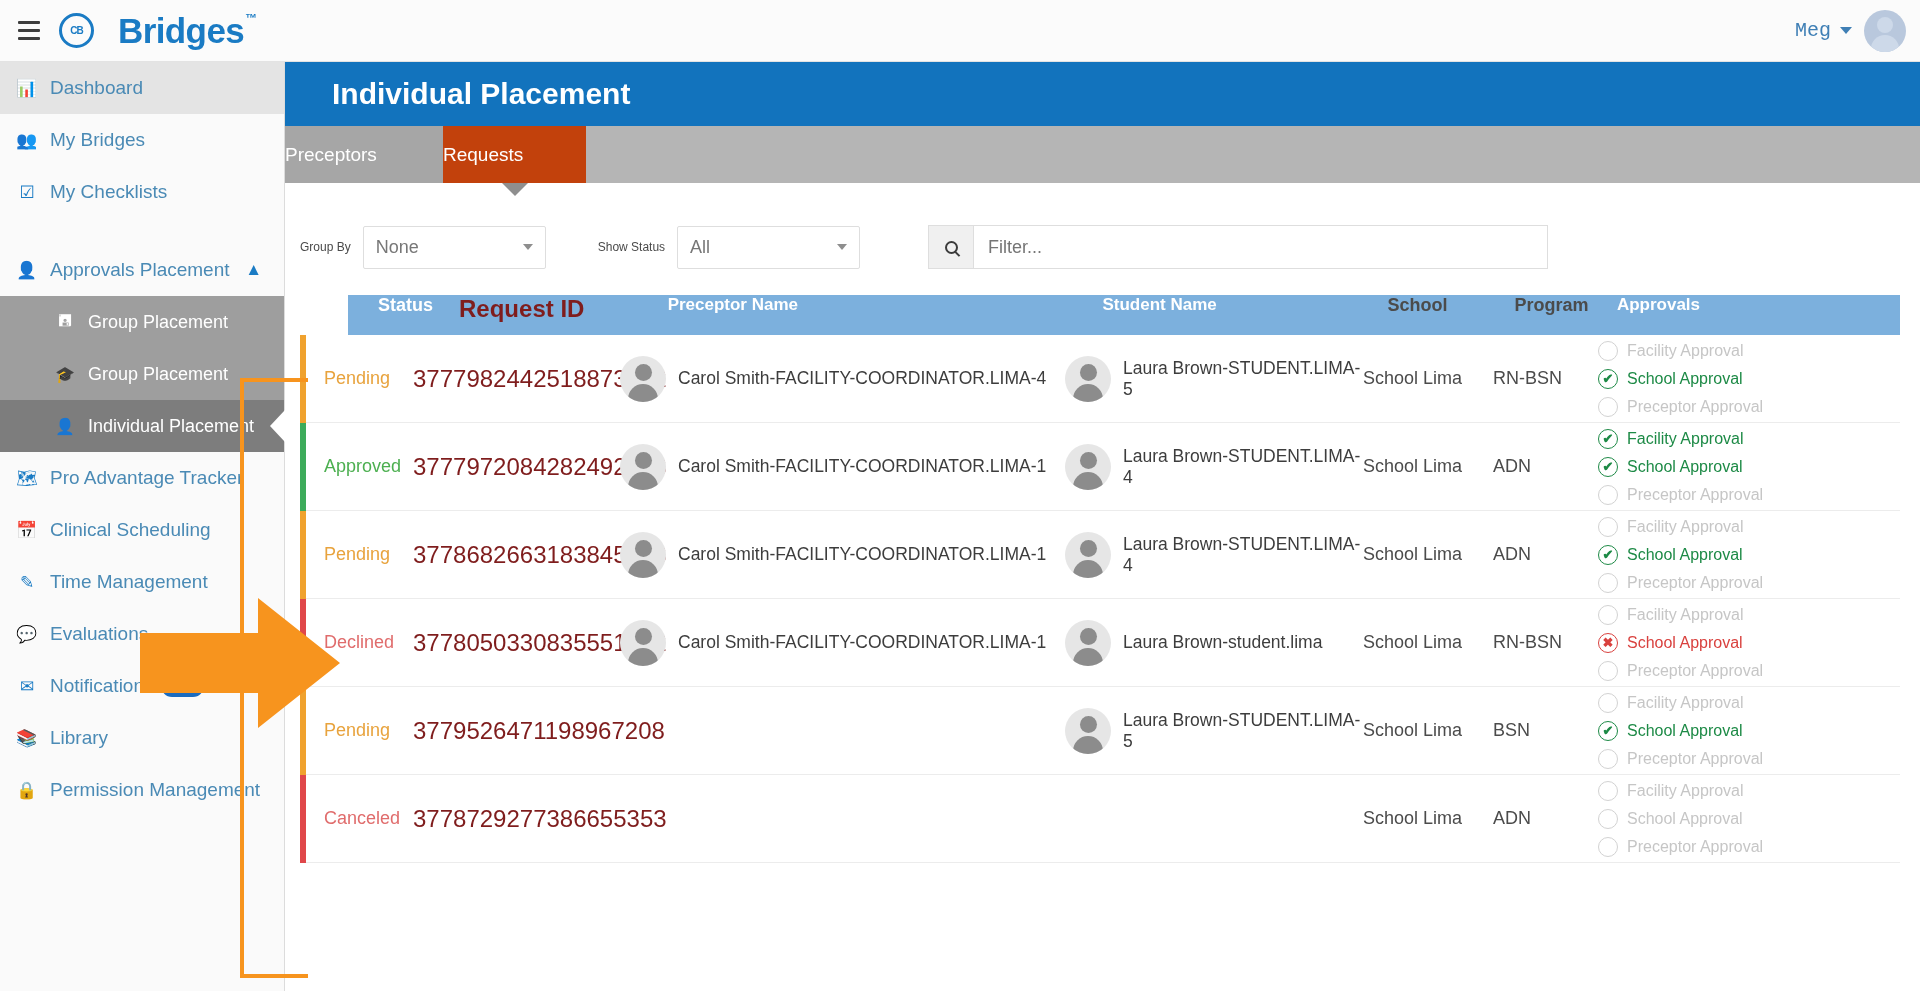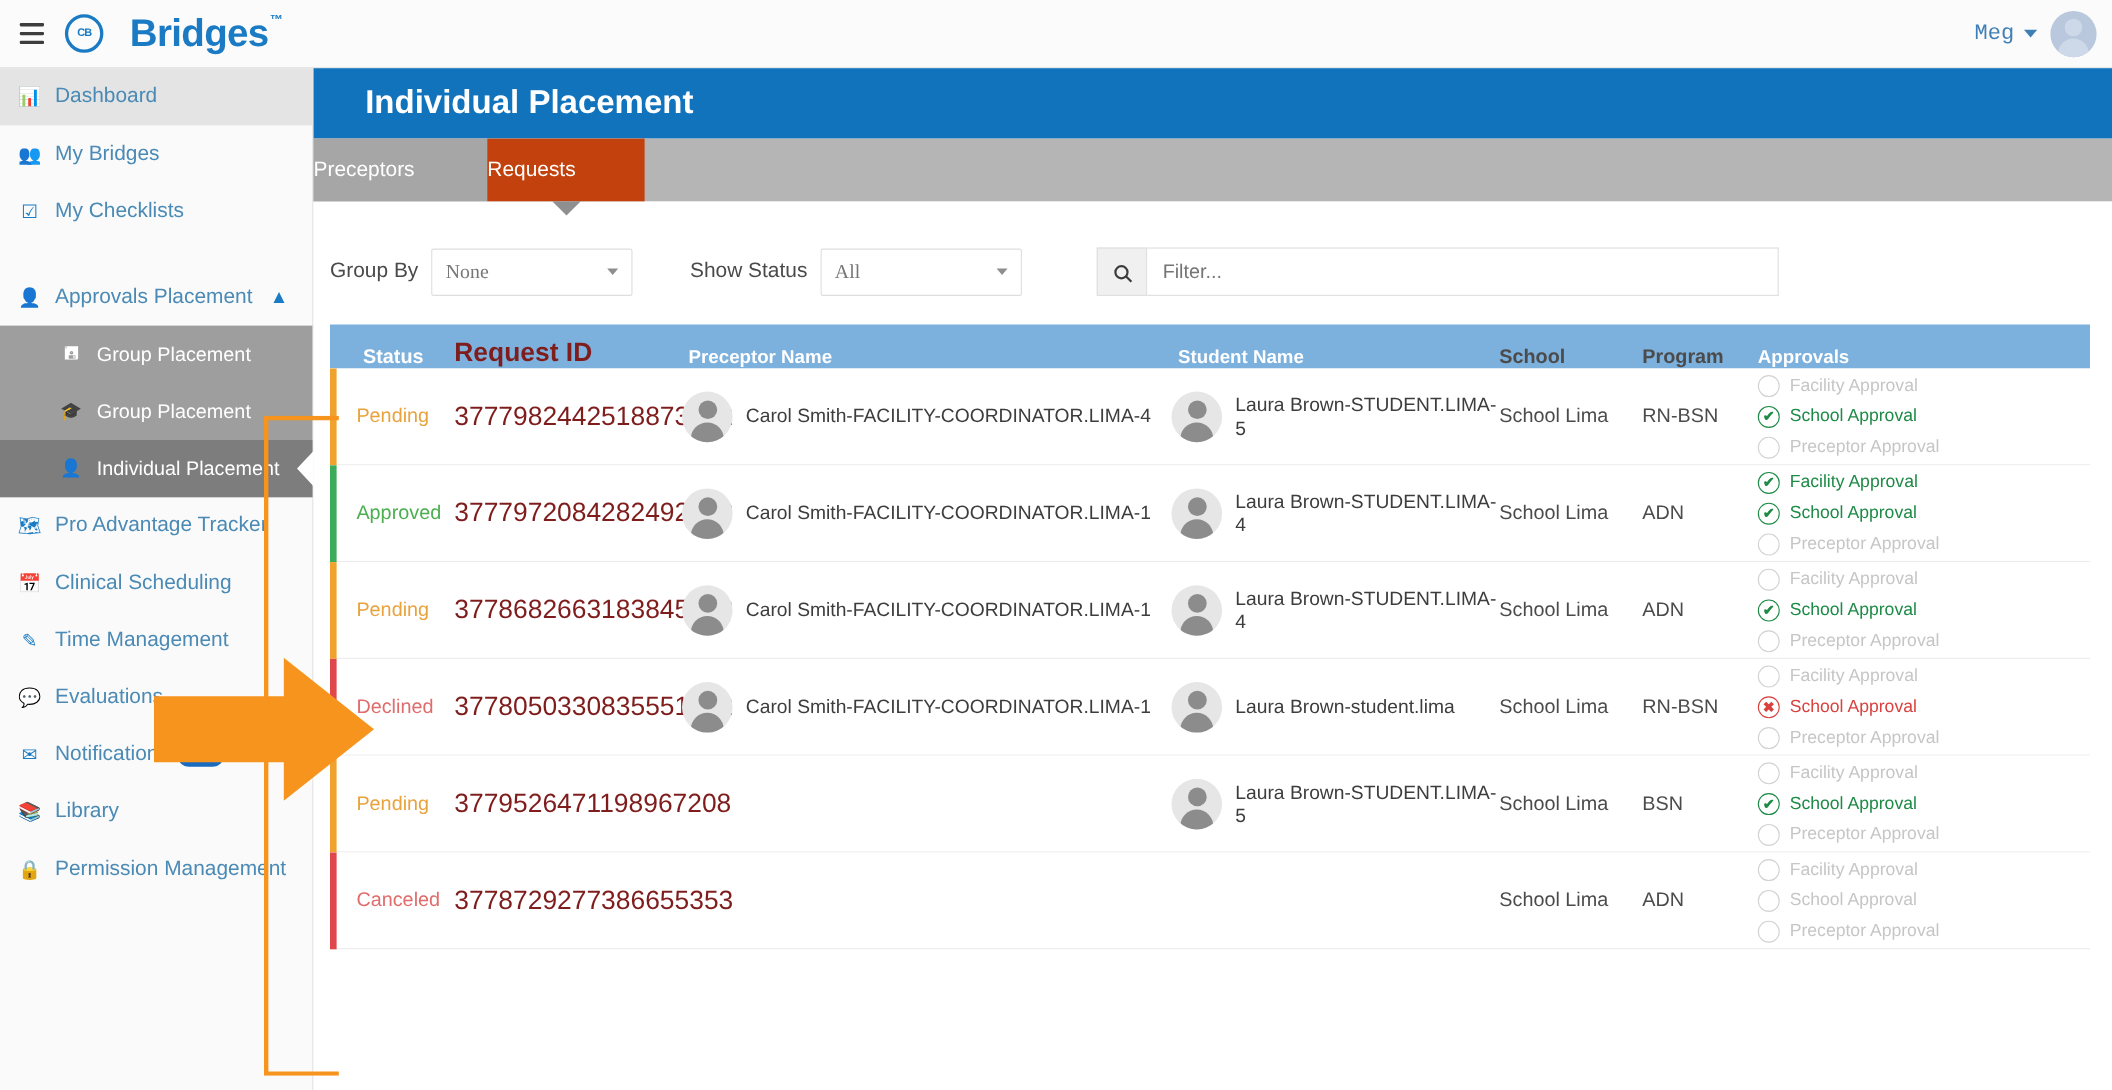--- a/index.html
+++ b/index.html
@@ -87,46 +87,46 @@
   .tab.inactive { background: #a6a6a6; width: 158px; }
   .tab.active { background: #c2410c; width: 143px; }
   .tab.active::after {
     content: ""; position: absolute; bottom: -13px; left: 50%; transform: translateX(-50%);
     width: 0; height: 0; border-left: 13px solid transparent; border-right: 13px solid transparent;
     border-top: 13px solid #8f8f8f;
   }
 
   
   .filter-bar { display: flex; align-items: center; padding: 42px 0 0 15px; }
-  .flabel { font-size: 19px; color: #4a4a4a; margin-right: 12px; }
+  .flabel { font-size: 12px; color: #4a4a4a; margin-right: 12px; }
   .fselect {
     width: 183px; height: 43px; border: 1px solid #dedede; background: #fff;
     display: flex; align-items: center; padding: 0 12px; cursor: pointer;
-    font-size: 18px; color: #777; border-radius: 2px; font-family: Liberation Serif, serif;
+    font-size: 18px; color: #777; border-radius: 2px;
   }
   .fselect .arrow { margin-left: auto; width: 0; height: 0;
     border-left: 5px solid transparent; border-right: 5px solid transparent; border-top: 6px solid #8e8e8e; }
   .search-wrap { display: flex; margin-left: 68px; width: 620px; height: 44px; }
   .search-btn {
     width: 46px; height: 44px; background: #f0f0f0; border: 1px solid #dedede;
     display: flex; align-items: center; justify-content: center; cursor: pointer;
   }
   .search-glyph { width: 13px; height: 13px; border: 2.4px solid #3b3b3b; border-radius: 50%; position: relative; }
   .search-glyph::after { content: ""; position: absolute; width: 2.4px; height: 7px; background: #3b3b3b;
     right: -3px; bottom: -5px; transform: rotate(-45deg); }
   .search-input {
     flex: 1; height: 44px; border: 1px solid #dedede; border-left: none; background: #fff;
     padding: 12px 14px; font-size: 18px; color: #999; font-family: "Liberation Sans", sans-serif; outline: none;
   }
 
   
   .table { margin: 26px 0 0 15px; width: 1600px; }
   .thead {
-    height: 40px; background: #7cb0dd; display: flex; align-items: flex-end;
-    color: #ffffff; font-size: 17px; font-weight: bold;
+    height: 40px; background: #7cb0dd; display: flex; align-items: flex-start;
+    color: #ffffff; font-size: 17px; font-weight: bold; margin-left: 48px;
   }
   .row {
     display: flex; align-items: center; height: 88px;
     border-bottom: 1px solid #ececec; background: #ffffff; position: relative;
   }
   .statusbar { width: 6px; height: 88px; flex: 0 0 6px; }
   .c-status { width: 107px; padding-left: 18px; font-size: 18px; }
   .c-reqid  { width: 185px; font-size: 24px; color: #7f1d1d; }
   .c-prec   { width: 455px; display: flex; align-items: center; padding-left: 22px; }
   .c-stud   { width: 310px; display: flex; align-items: center; padding-left: 12px; }

